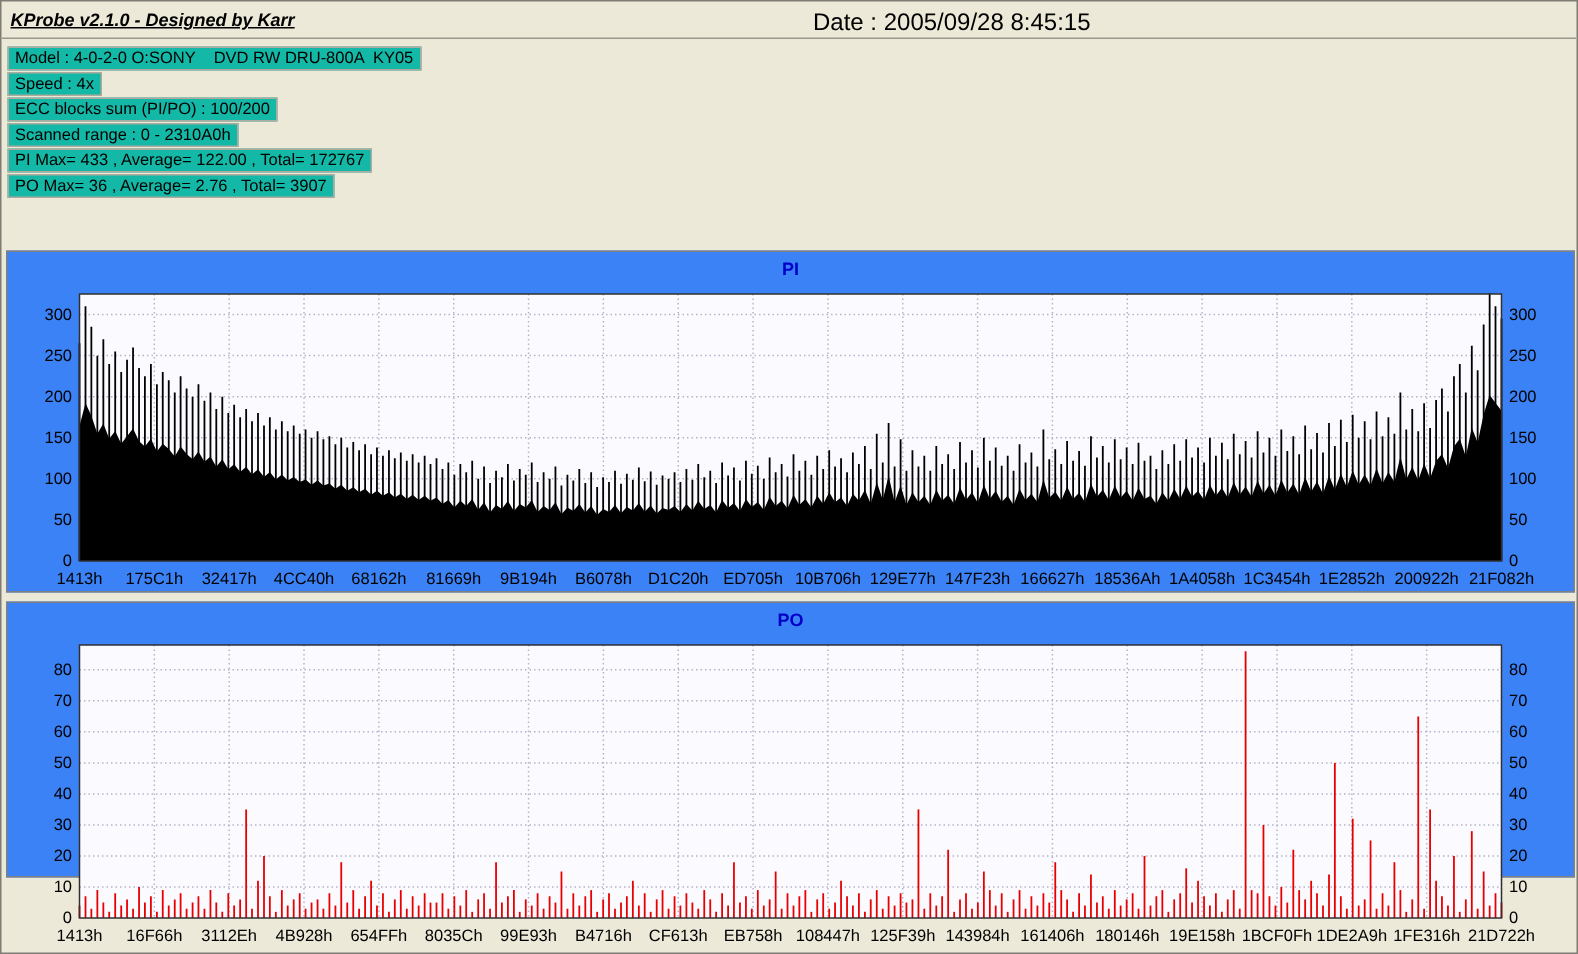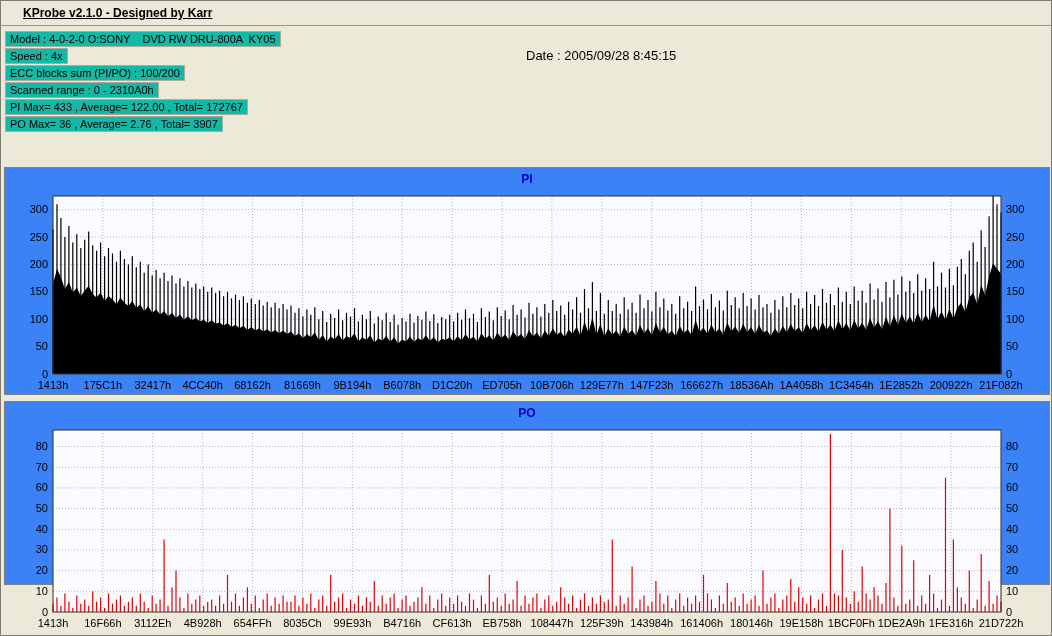--- a/index.html
+++ b/index.html
@@ -12,27 +12,28 @@
     width:1052px; height:636px;
     background:#ECE9D8;
     border:1px solid #7f7c73;
     overflow:hidden;
   }
   .hdr {
     position:absolute; left:0; top:0; right:0; height:25px;
     border-bottom:1px solid #9a978c;
   }
   .hdr-title {
-    position:absolute; left:22px; top:5px;
+    position:absolute; left:6px; top:5px;
     font-size:12px; font-weight:bold; text-decoration:underline; color:#000;
     white-space:pre;
+    font-style:italic;
   }
   .hdr-date {
-    position:absolute; left:525px; top:6px;
-    font-size:13px; color:#000; white-space:pre;margin-top:41px;
+    position:absolute; left:541px; top:6px;
+    font-size:16px; color:#000; white-space:pre;
   }
   .info {
     position:absolute; left:4px; top:30px;
   }
   .info-line {
     display:table; 
     white-space:pre;
     font-size:11px; color:#000;
     border:1px solid #aeab9e;
     background:#14b8a6;

